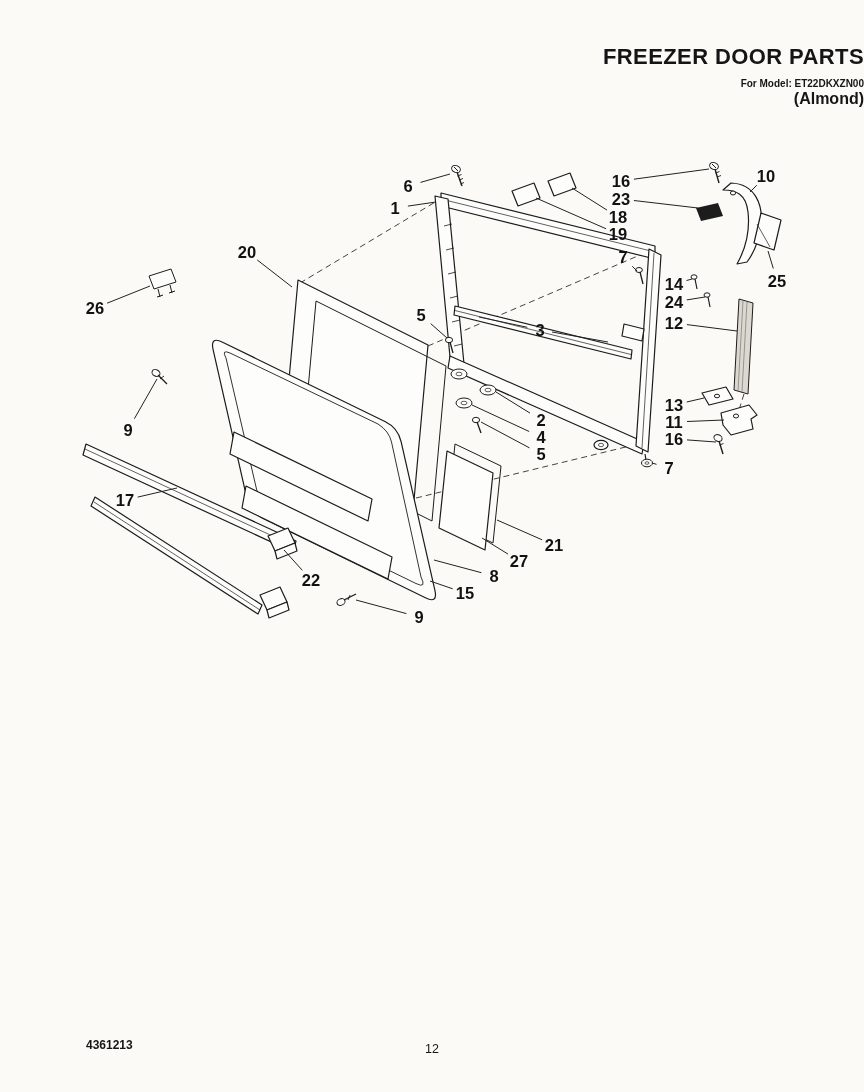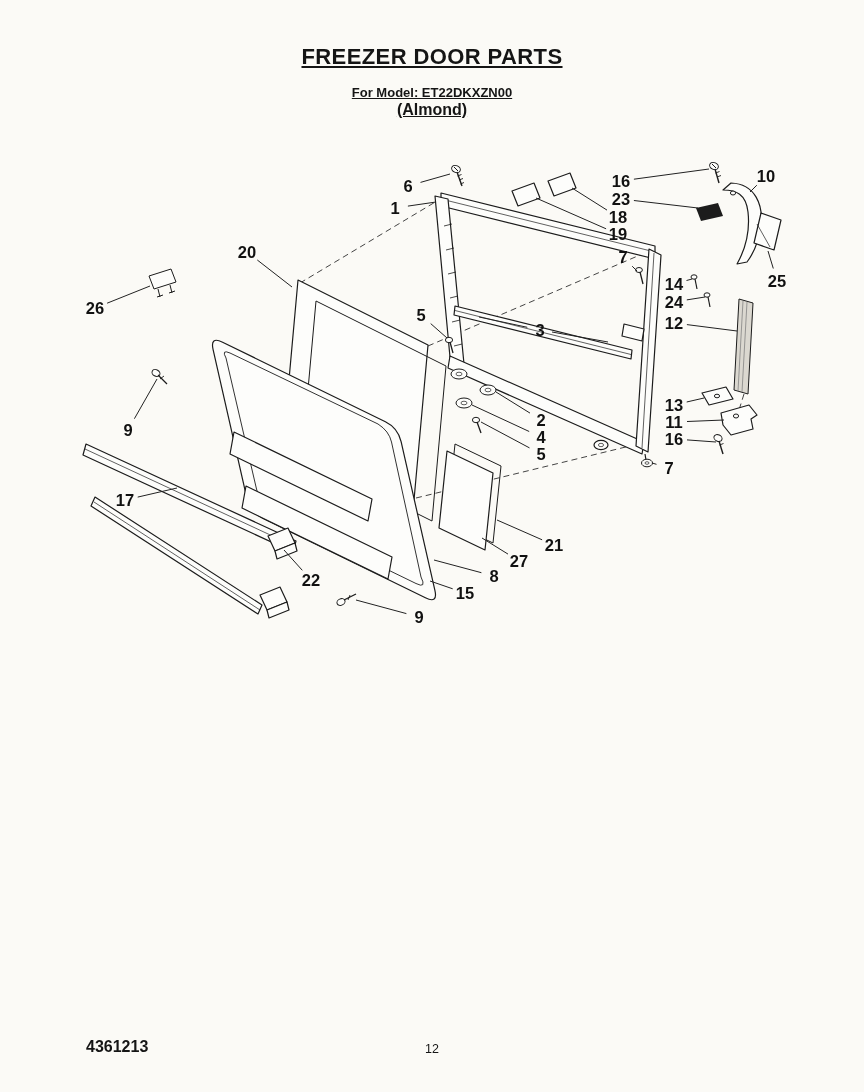--- a/index.html
+++ b/index.html
@@ -1,25 +1,25 @@
 <!DOCTYPE html>
 <html><head>
 <meta charset="utf-8">
 <style>
   html,body{margin:0;padding:0;background:#e8e8e8;}
   .page{
     position:relative;width:864px;height:1092px;margin:0 auto;
     background:#fbfaf6;overflow:hidden;
     font-family:"Liberation Sans",sans-serif;color:#151515;
   }
-  .doc-header{position:absolute;top:0;left:0;width:864px;text-align:center;z-index:2;text-decoration:underline;}
+  .doc-header{position:absolute;top:0;left:0;width:864px;text-align:right;z-index:2;}
   .doc-header h1{margin:44px 0 0 0;font-size:22px;font-weight:700;letter-spacing:.4px;}
-  .doc-header .model{margin-top:15px;font-size:13px;font-weight:700;}
+  .doc-header .model{margin-top:8px;font-size:10px;font-weight:700;}
   .doc-header .finish{margin-top:1px;font-size:16px;font-weight:600;}
-  .doc-footer .docnum{position:absolute;left:86px;top:1038px;font-size:16px;font-weight:700;}
+  .doc-footer .docnum{position:absolute;left:86px;top:1038px;font-size:12px;font-weight:700;}
   .doc-footer .pagenum{position:absolute;left:0;top:1042px;width:864px;text-align:center;font-size:12.5px;}
   #diagram-svg{position:absolute;top:0;left:0;}
   #diagram-svg .leader{stroke:#222;stroke-width:1;fill:none;}
   #diagram-svg text.callout{font:700 16.5px "Liberation Sans",sans-serif;fill:#111;}
   .outline{fill:none;stroke:#1c1c1c;}
   .part{fill:#fdfdfb;stroke:#1c1c1c;stroke-width:1.2;stroke-linejoin:round;}
   .thin{stroke-width:.7;}
   .dash{stroke:#444;stroke-width:1;stroke-dasharray:6 4;fill:none;}
 </style>
 </head>

